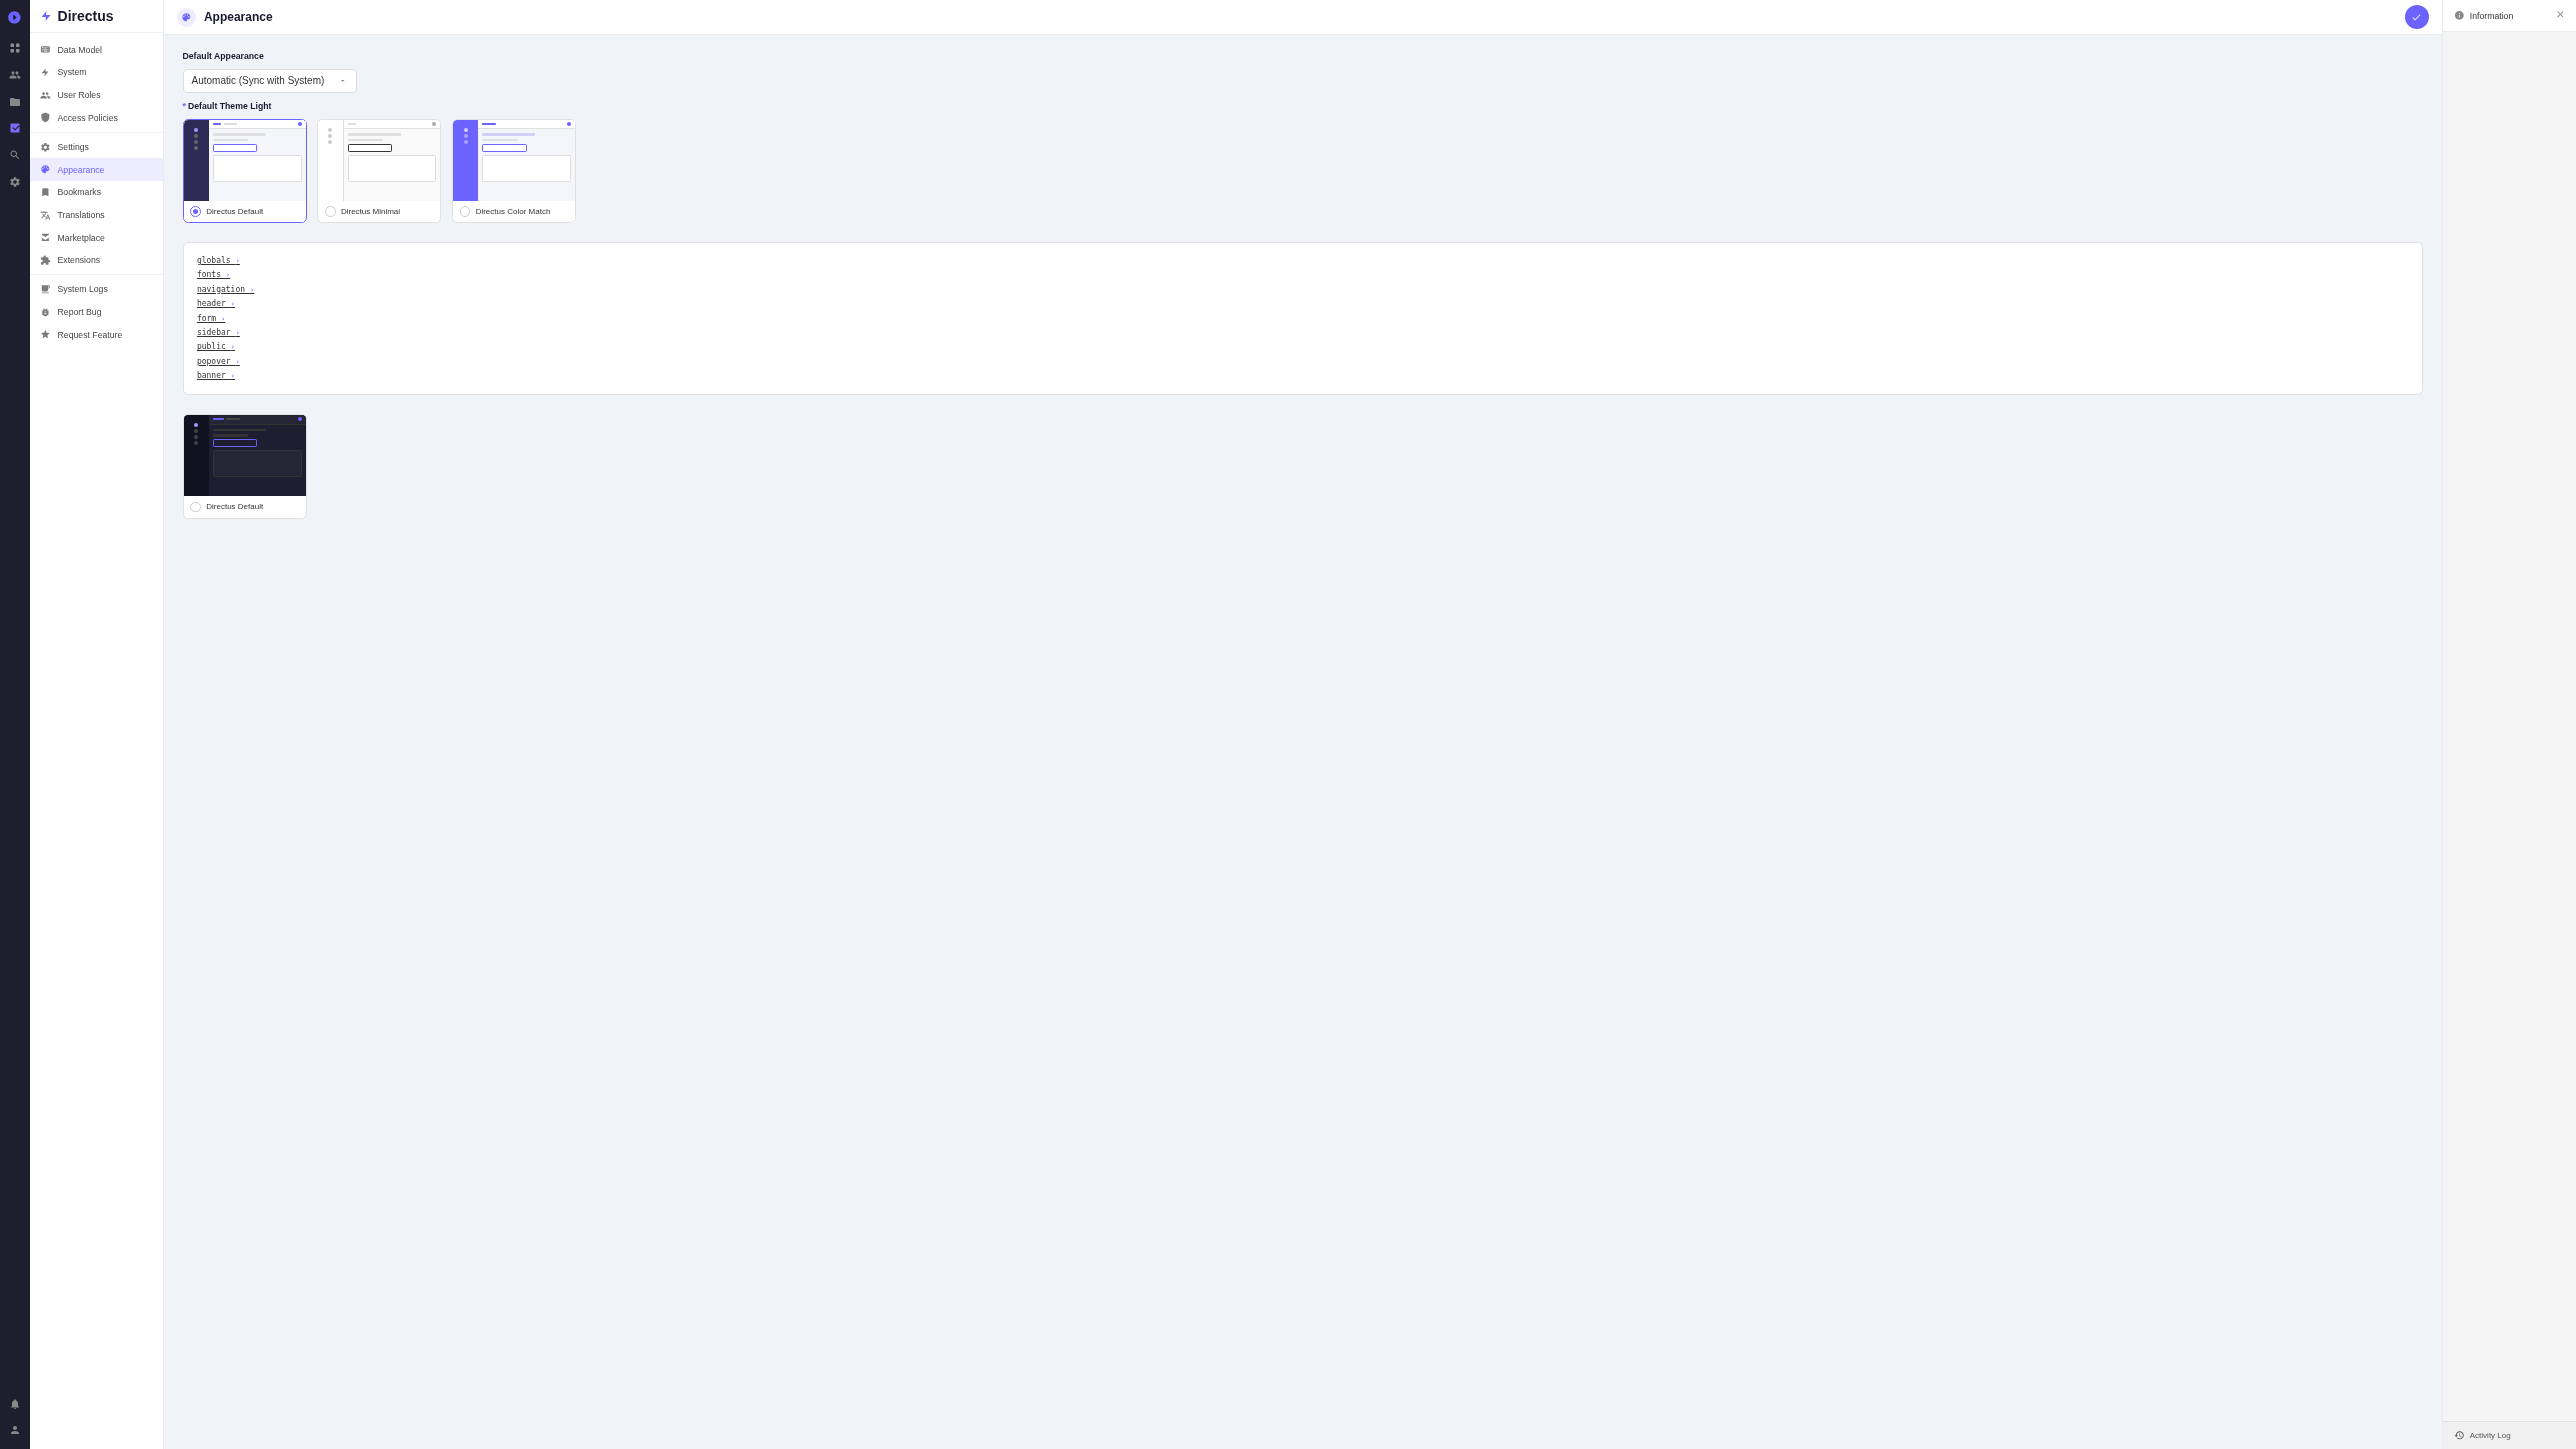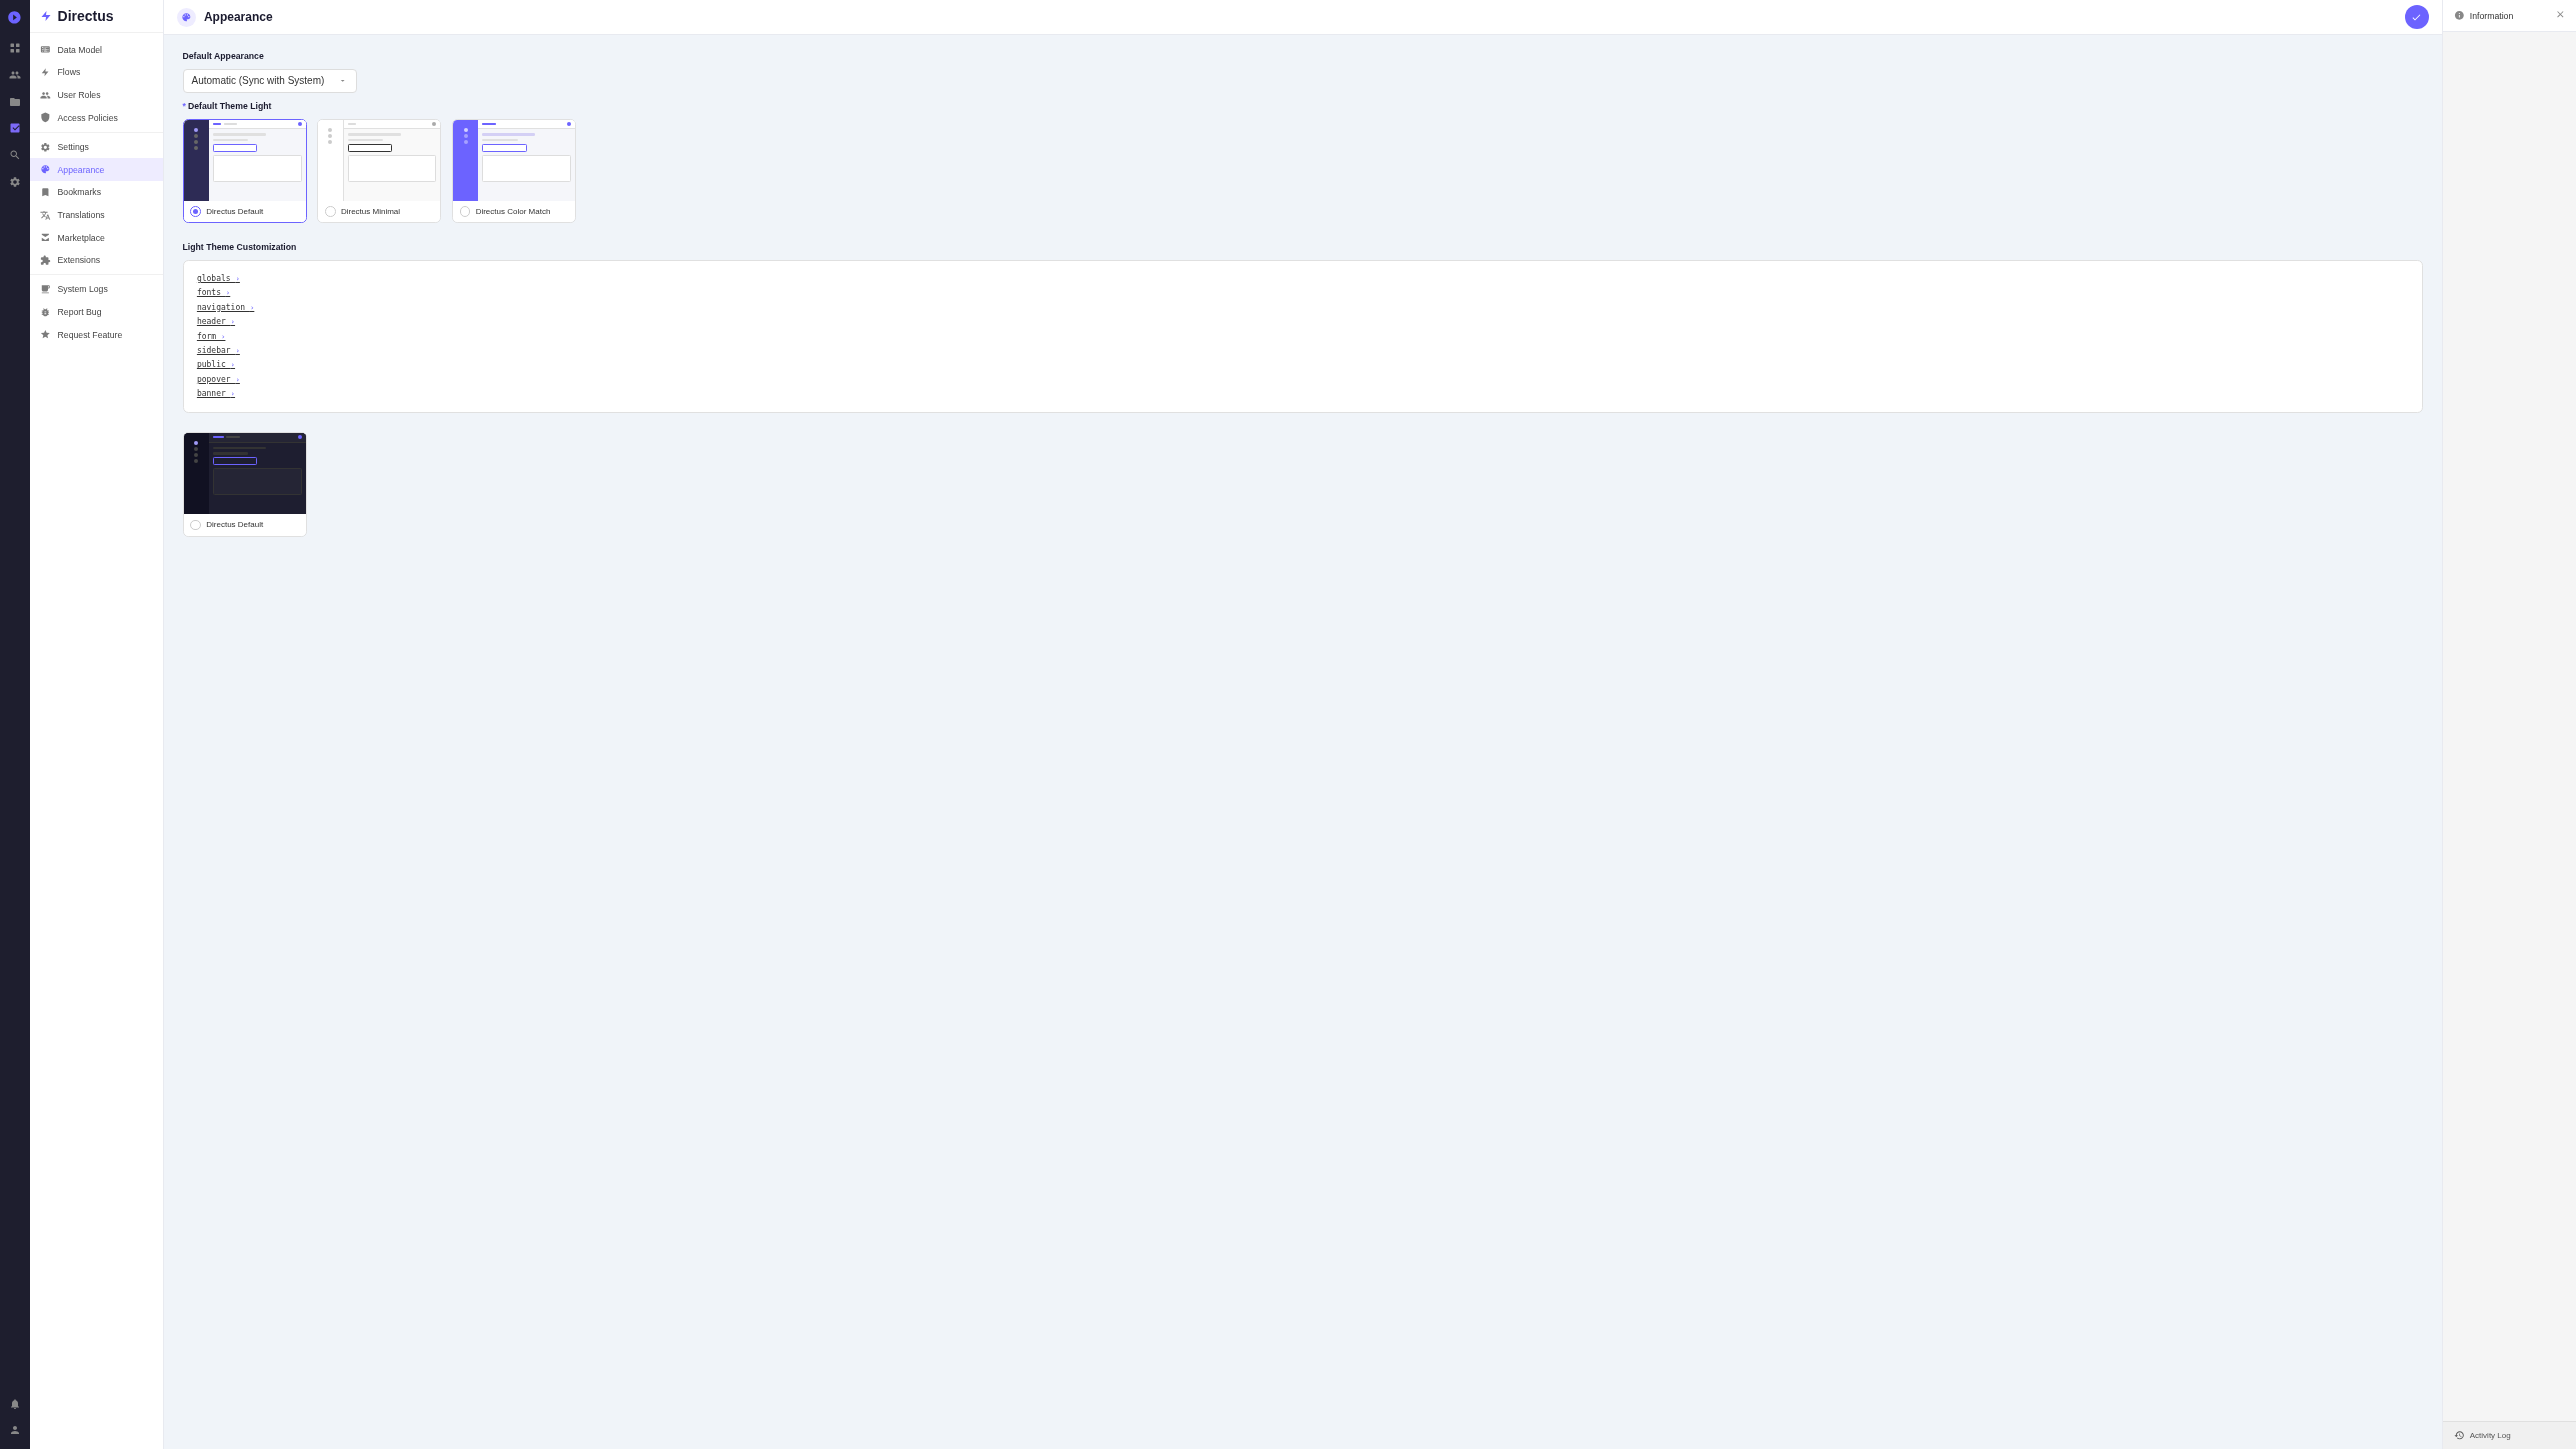--- a/index.html
+++ b/index.html
@@ -275,21 +275,21 @@
       <svg class="si-icon" viewBox="0 0 24 24" fill="currentColor">
           <path d="M20 5H4c-1.1 0-2 .9-2 2v10c0 1.1.9 2 2 2h16c1.1 0 2-.9 2-2V7c0-1.1-.9-2-2-2zm-9 3h2v2h-2V8zm0 4h2v2h-2v-2zM8 8h2v2H8V8zm0 4h2v2H8v-2zm-1 5H5v-2h2v2zm0-4H5v-2h2v2zm0-4H5V7h2v2zm9 8h-7v-2h7v2zm0-4h-2v-2h2v2zm0-4h-2V8h2v2zm3 8h-2v-2h2v2zm0-4h-2v-2h2v2zm0-4h-2V8h2v2z"></path>
         </svg>
       <span>Data Model</span>
     </div>
 
     <div class="sidebar-item">
       <svg class="si-icon" viewBox="0 0 24 24" fill="currentColor">
           <path d="M13 3L4 14h7l-1 7 9-11h-7z"></path>
         </svg>
-      <span>Flows</span>
+      <span>System</span>
     </div>
 
     <div class="sidebar-item">
       <svg class="si-icon" viewBox="0 0 24 24" fill="currentColor">
           <path d="M16 11c1.66 0 2.99-1.34 2.99-3S17.66 5 16 5c-1.66 0-3 1.34-3 3s1.34 3 3 3zm-8 0c1.66 0 2.99-1.34 2.99-3S9.66 5 8 5C6.34 5 5 6.34 5 8s1.34 3 3 3zm0 2c-2.33 0-7 1.17-7 3.5V19h14v-2.5c0-2.33-4.67-3.5-7-3.5zm8 0c-.29 0-.62.02-.97.05 1.16.84 1.97 1.97 1.97 3.45V19h6v-2.5c0-2.33-4.67-3.5-7-3.5z"></path>
         </svg>
       <span>User Roles</span>
     </div>
 
     <div class="sidebar-item">
@@ -491,21 +491,20 @@
           </div>
         </div>
         <div class="theme-card-label">
           <div class="radio-dot"></div>
           <span>Directus Color Match</span>
         </div>
       </div>
 
     </div>
 
-    <div class="section-label">Light Theme Customization</div>
     <div class="code-box">
       <div class="code-item">globals <span class="arrow">›</span></div>
       <div class="code-item">fonts <span class="arrow">›</span></div>
       <div class="code-item">navigation <span class="arrow">›</span></div>
       <div class="code-item">header <span class="arrow">›</span></div>
       <div class="code-item">form <span class="arrow">›</span></div>
       <div class="code-item">sidebar <span class="arrow">›</span></div>
       <div class="code-item">public <span class="arrow">›</span></div>
       <div class="code-item">popover <span class="arrow">›</span></div>
       <div class="code-item">banner <span class="arrow">›</span></div>

